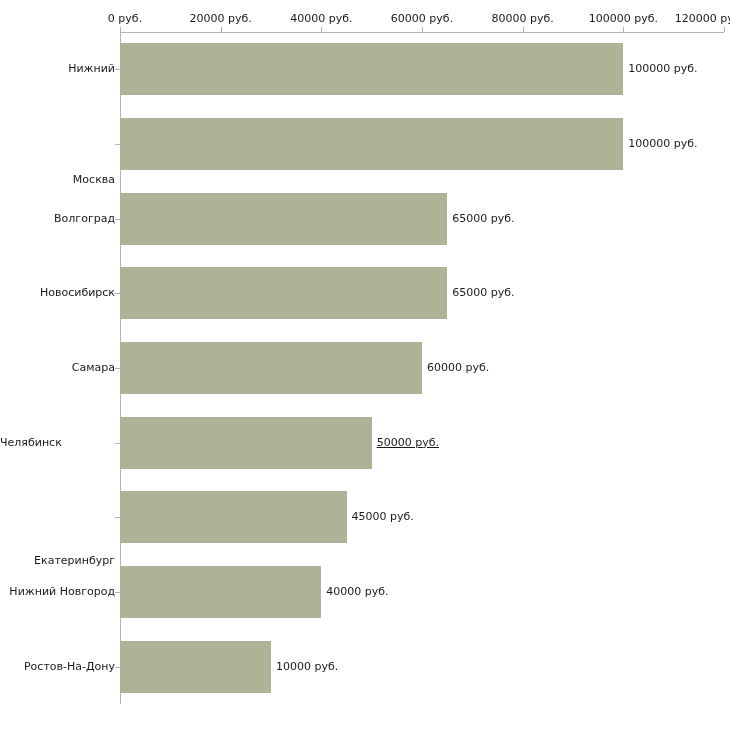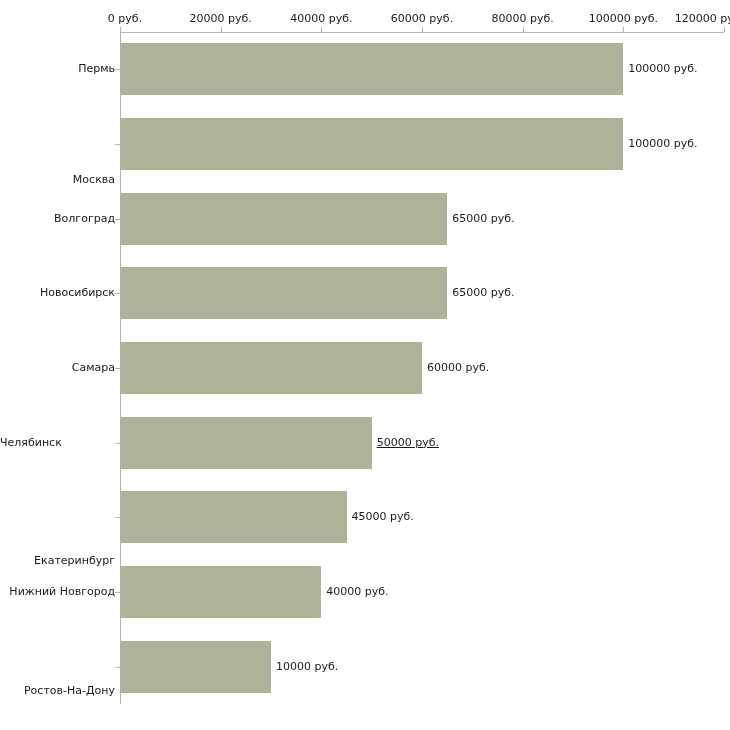--- a/index.html
+++ b/index.html
@@ -135,21 +135,21 @@
       <div class="row" style="top: 459.333px; height: 52px;">
         <div class="bar" style="width: 226.5px; background: rgb(176, 178, 152);"></div>
       </div>
       <div class="row" style="top: 534px; height: 52px;">
         <div class="bar" style="width: 201.333px; background: rgb(176, 178, 152);"></div>
       </div>
       <div class="row" style="top: 608.667px; height: 52px;">
         <div class="bar" style="width: 151px; background: rgb(176, 178, 152);"></div>
       </div>
     </div>
-<div class="cat-label" style="left: 0px; width: 115px; text-align: right; top: 62.3333px; right: auto;">Пермь</div>
+<div class="cat-label" style="left: 0px; width: 115px; text-align: right; top: 62.3333px; right: auto;">Нижний</div>
     <div class="cat-tick" style="left: 115px; top: 69.3333px;"></div>
     <div class="value-label" style="left: 628.333px; top: 62.3333px;">100000 руб.</div>
     <div class="cat-label" style="left: 0px; width: 115px; text-align: right; top: 137px; right: auto; margin-top: 36px;">Москва</div>
     <div class="cat-tick" style="left: 115px; top: 144px;"></div>
     <div class="value-label" style="left: 628.333px; top: 137px;">100000 руб.</div>
     <div class="cat-label" style="left: 0px; width: 115px; text-align: right; top: 211.667px; right: auto;">Волгоград</div>
     <div class="cat-tick" style="left: 115px; top: 218.667px;"></div>
     <div class="value-label" style="left: 452.167px; top: 211.667px;">65000 руб.</div>
     <div class="cat-label" style="left: 0px; width: 115px; text-align: right; top: 286.333px; right: auto;">Новосибирск</div>
     <div class="cat-tick" style="left: 115px; top: 293.333px;"></div>
@@ -159,16 +159,16 @@
     <div class="value-label" style="left: 427px; top: 361px;">60000 руб.</div>
     <div class="cat-label" style="left: 0px; width: 115px; text-align: left; top: 435.667px; right: auto;">Челябинск</div>
     <div class="cat-tick" style="left: 115px; top: 442.667px;"></div>
     <div class="value-label" style="left: 376.667px; top: 435.667px; text-decoration: underline;">50000 руб.</div>
     <div class="cat-label" style="left: 0px; width: 115px; text-align: right; top: 510.333px; right: auto; margin-top: 44px;">Екатеринбург</div>
     <div class="cat-tick" style="left: 115px; top: 517.333px;"></div>
     <div class="value-label" style="left: 351.5px; top: 510.333px;">45000 руб.</div>
     <div class="cat-label" style="left: 0px; width: 115px; text-align: right; top: 585px; right: auto;">Нижний Новгород</div>
     <div class="cat-tick" style="left: 115px; top: 592px;"></div>
     <div class="value-label" style="left: 326.333px; top: 585px;">40000 руб.</div>
-    <div class="cat-label" style="left: 0px; width: 115px; text-align: right; top: 659.667px; right: auto; margin-top: 24px;">Ростов-На-Дону</div>
+    <div class="cat-label" style="left: 0px; width: 115px; text-align: right; top: 659.667px; right: auto;">Ростов-На-Дону</div>
     <div class="cat-tick" style="left: 115px; top: 666.667px;"></div>
     <div class="value-label" style="left: 276px; top: 659.667px;">10000 руб.</div>
   </div>
 
 </body></html>

